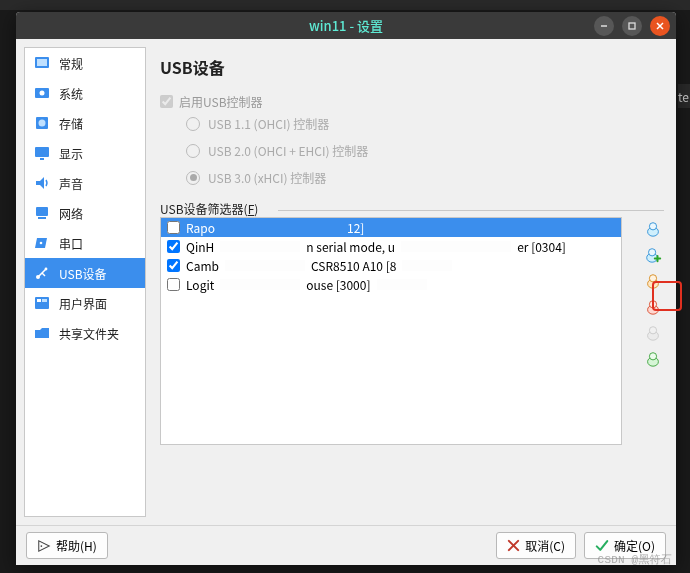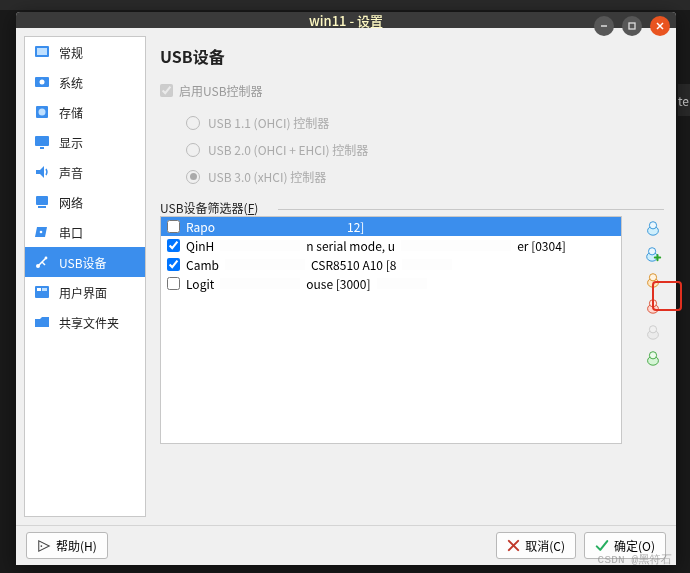--- a/index.html
+++ b/index.html
@@ -1,31 +1,31 @@
 <!DOCTYPE html>
 <html><head>
 <meta charset="utf-8">
 <style>
   * { box-sizing: border-box; margin: 0; padding: 0; font-family: "Noto Sans CJK SC", "Microsoft YaHei", sans-serif; }
   body { background: #1a1a1a; width: 690px; height: 573px; overflow: hidden; position: relative; }
   .window { position: absolute; left: 16px; top: 12px; width: 660px; height: 553px; background: #f0f0f0; border-radius: 4px 4px 0 0; box-shadow: 0 4px 20px rgba(0,0,0,0.5); display: flex; flex-direction: column; }
-  .titlebar { height: 16px; background: #3a3a3a; color: #fef9c3; display: flex; align-items: center; justify-content: center; position: relative; border-radius: 4px 4px 0 0; }
+  .titlebar { height: 27px; background: #3a3a3a; color: #5eead4; display: flex; align-items: center; justify-content: center; position: relative; border-radius: 4px 4px 0 0; }
   .titlebar .title { font-size: 13px; font-weight: 500; }
   .titlebar .controls { position: absolute; right: 6px; top: 4px; display: flex; gap: 8px; align-items: center; }
   .tb-btn { width: 20px; height: 20px; border-radius: 50%; display: flex; align-items: center; justify-content: center; font-size: 11px; cursor: pointer; }
   .tb-min, .tb-max { background: #575757; color: #ddd; }
   .tb-close { background: #e95420; color: #fff; }
   .content { flex: 1; display: flex; background: #f0f0f0; padding: 8px; gap: 4px; min-height: 0; }
   .sidebar { width: 122px; background: #fff; border: 1px solid #c8c8c8; overflow-y: auto; }
   .side-item { display: flex; align-items: center; gap: 8px; padding: 6px 8px; font-size: 12px; color: #222; cursor: pointer; }
   .side-item.selected { background: #3b8eed; color: #fff; }
   .side-ico { width: 18px; height: 18px; display: flex; align-items: center; justify-content: center; }
   .main { flex: 1; display: flex; flex-direction: column; min-width: 0; }
   .page-title { font-size: 16px; font-weight: 600; margin: 8px 0 14px 10px; color: #222; }
-  .checkrow { display: flex; align-items: center; gap: 6px; font-size: 12px; color: #999; margin: 0 0 15px 10px; }
+  .checkrow { display: flex; align-items: center; gap: 6px; font-size: 12px; color: #999; margin: 0 0 5px 10px; }
   .checkrow input[type=checkbox] { accent-color: #888; }
   .radios { margin-left: 36px; display: flex; flex-direction: column; gap: 10px; margin-bottom: 14px; }
   .radiorow { display: flex; align-items: center; gap: 8px; font-size: 12px; color: #aaa; }
   .radiorow .r-circle { width: 14px; height: 14px; border: 1.5px solid #bbb; border-radius: 50%; display: flex; align-items: center; justify-content: center; }
   .radiorow.sel .r-circle::after { content: ""; width: 7px; height: 7px; background: #aaa; border-radius: 50%; }
   .fieldset { margin: 0 4px 0 10px; }
   .fs-label { font-size: 12px; color: #222; position: relative; }
   .fs-label u { text-decoration: underline; }
   .fs-line { border-top: 1px solid #c8c8c8; margin-top: -7px; margin-left: 118px; }
   .filter-area { display: flex; gap: 20px; margin-top: 6px; }
@@ -43,21 +43,21 @@
   .btn { background: #fdfdfd; border: 1px solid #b8b8b8; border-radius: 3px; padding: 4px 10px; font-size: 12px; display: inline-flex; align-items: center; gap: 5px; cursor: pointer; }
   .footer-right { display: flex; gap: 8px; }
   .watermark { position: absolute; right: 18px; bottom: 6px; font-size: 11px; color: rgba(140,140,140,0.7); letter-spacing: 0.2px; font-family: Liberation Mono, monospace; }
   
   .bg-frag { position: absolute; background: #2a2a2a; color: #ccc; font-size: 12px; }
 </style>
 </head>
 <body>
 
 <div class="bg-frag" style="left:0; top:0; width:690px; height:10px;"></div>
-<div class="bg-frag" style="left:678px; top:84px; width:12px; height:32px; display:flex; align-items:center;">te</div>
+<div class="bg-frag" style="left:678px; top:84px; width:12px; height:24px; display:flex; align-items:center;">te</div>
 
 <div class="window">
 
   <div class="titlebar">
     <span class="title">win11 - 设置</span>
     <div class="controls">
       <div class="tb-btn tb-min">
         <svg width="10" height="10" viewBox="0 0 10 10">
             <line x1="2" y1="5" x2="8" y2="5" stroke="#ddd" stroke-width="1.5"></line>
           </svg>

